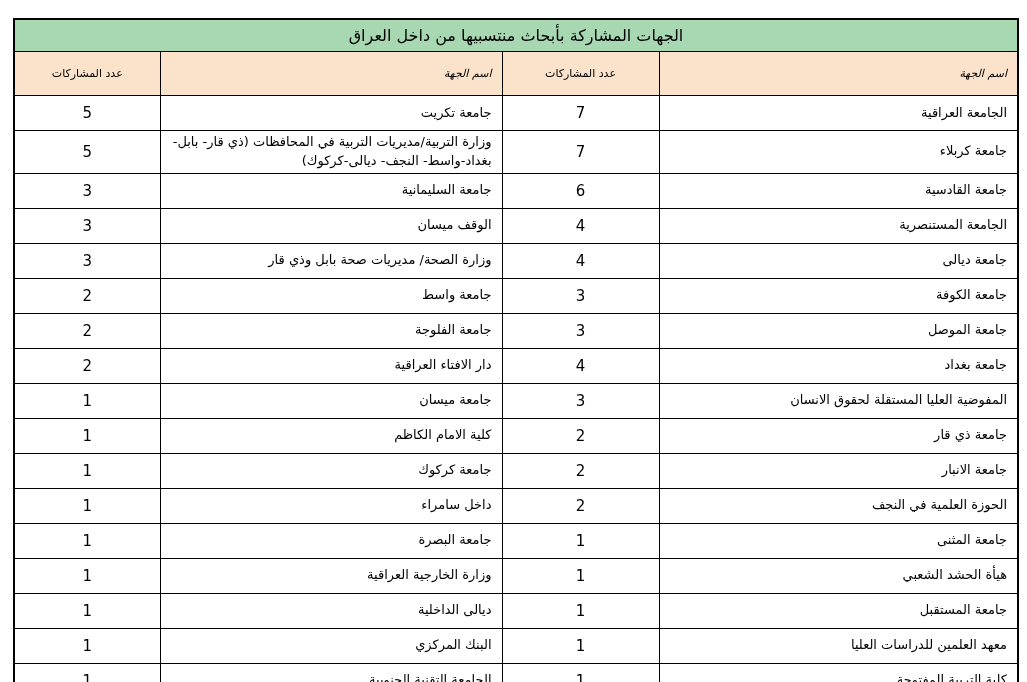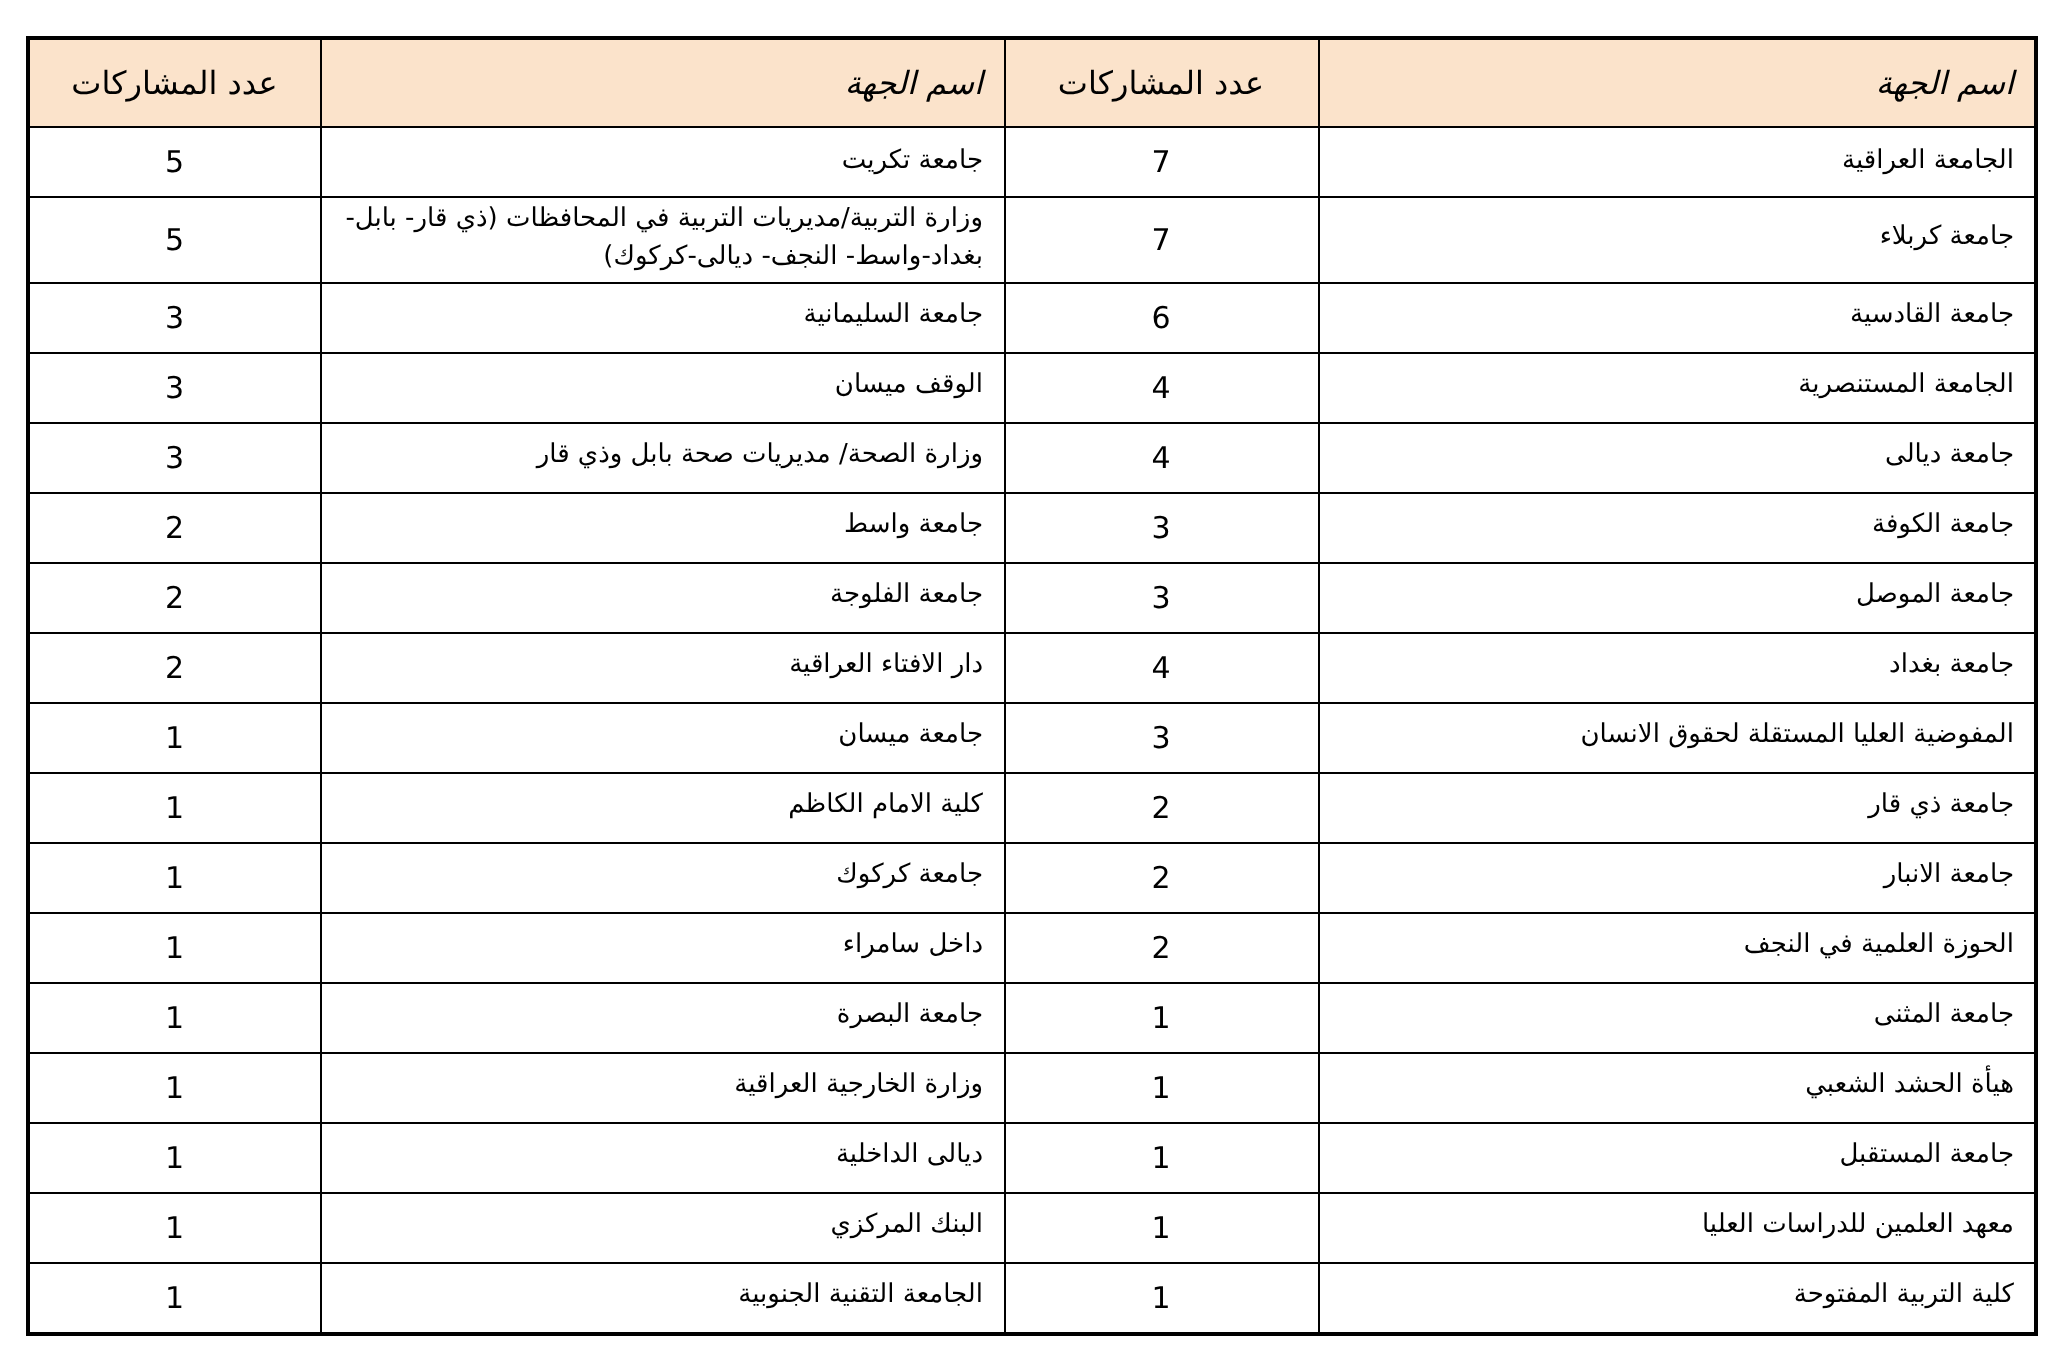--- a/index.html
+++ b/index.html
@@ -35,21 +35,21 @@
   .title-row th {
     background: var(--title-bg, #a7d8b2);
     height: 29px;
     text-align: center;
     font-size: 16px;
     padding: 1px 4px;
   }
   .header-row th {
     background: var(--header-bg, #fbe3cb);
     height: 39px;
-    font-size: 16px;
+    font-size: 11px;
   }
   .header-row th.name {
     text-align: right;
     padding: 2px 10px;
     font-style: italic;
   }
   .header-row th.count {
     text-align: center;
     padding: 2px 4px;
   }
@@ -72,20 +72,23 @@
 
 <div class="table-wrap">
   <table>
     <colgroup>
       <col class="c-name-r">
       <col class="c-count-r">
       <col class="c-name-l">
       <col class="c-count-l">
     </colgroup>
     <thead>
+      <tr class="title-row">
+        <th colspan="4">الجهات المشاركة بأبحاث منتسبيها من داخل العراق</th>
+      </tr>
       <tr class="header-row">
         <th class="name">اسم الجهة</th>
         <th class="count">عدد المشاركات</th>
         <th class="name">اسم الجهة</th>
         <th class="count">عدد المشاركات</th>
       </tr>
     </thead>
     <tbody>
         <tr>
           <td class="name">الجامعة العراقية</td>

